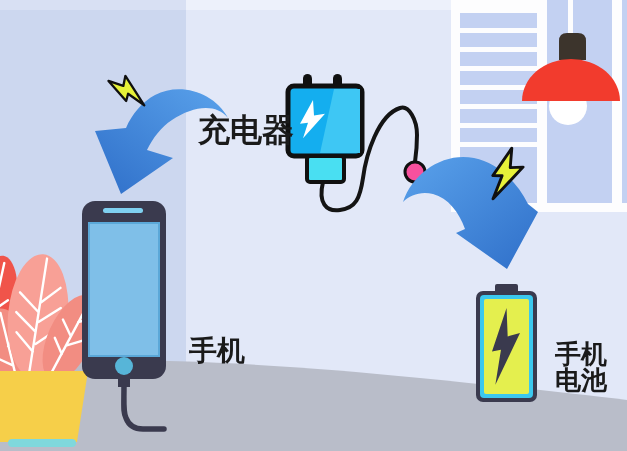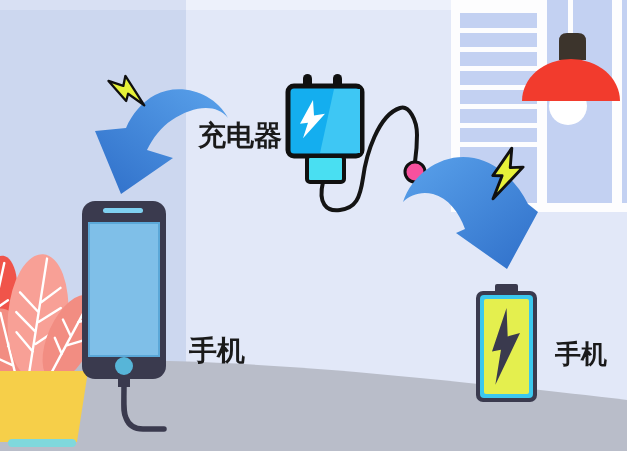--- a/index.html
+++ b/index.html
@@ -45,21 +45,21 @@
   .batt-ring{fill:var(--battery-ring)}
   .batt-fill{fill:var(--battery-fill)}
   .bolt-yellow{fill:var(--bolt-fill);stroke:#101010;stroke-width:2.5;stroke-linejoin:round}
   .arrow-l{fill:url(#gradArrowL)}
   .arrow-r{fill:url(#gradArrowR)}
 
   .label{
     position:absolute;font-weight:700;color:var(--label-color,#1a1a1a);
     white-space:nowrap;line-height:1.0;
   }
-  #charger-label{left:198px;top:122px;font-size:28px}
+  #charger-label{left:198px;top:114px;font-size:32px}
   #phone-label{left:189px;top:337px;font-size:28px}
   #battery-label{left:555px;top:341px;font-size:26px;line-height:26px;text-align:left}
 </style>
 </head>
 <body>
 
 <div id="stage">
 
   <svg class="scene" viewBox="0 0 627 451">
     <defs>
@@ -167,14 +167,15 @@
     <g>
       <polygon class="bolt-yellow" points="13,0 0,26 8,25 3,46 25,15 14,17" transform="translate(104,92) rotate(-68) scale(0.92)"></polygon>
       <polygon class="bolt-yellow" points="13,0 0,26 8,25 3,46 25,15 14,17" transform="translate(497,146) rotate(8) scale(1.15)"></polygon>
     </g>
   </svg>
 
   <div class="label" id="charger-label">充电器</div>
   <div class="label" id="phone-label">手机</div>
   <div class="label" id="battery-label">
     <div>手机</div>
+    <div>电池</div>
   </div>
 </div>
 
 </body></html>

